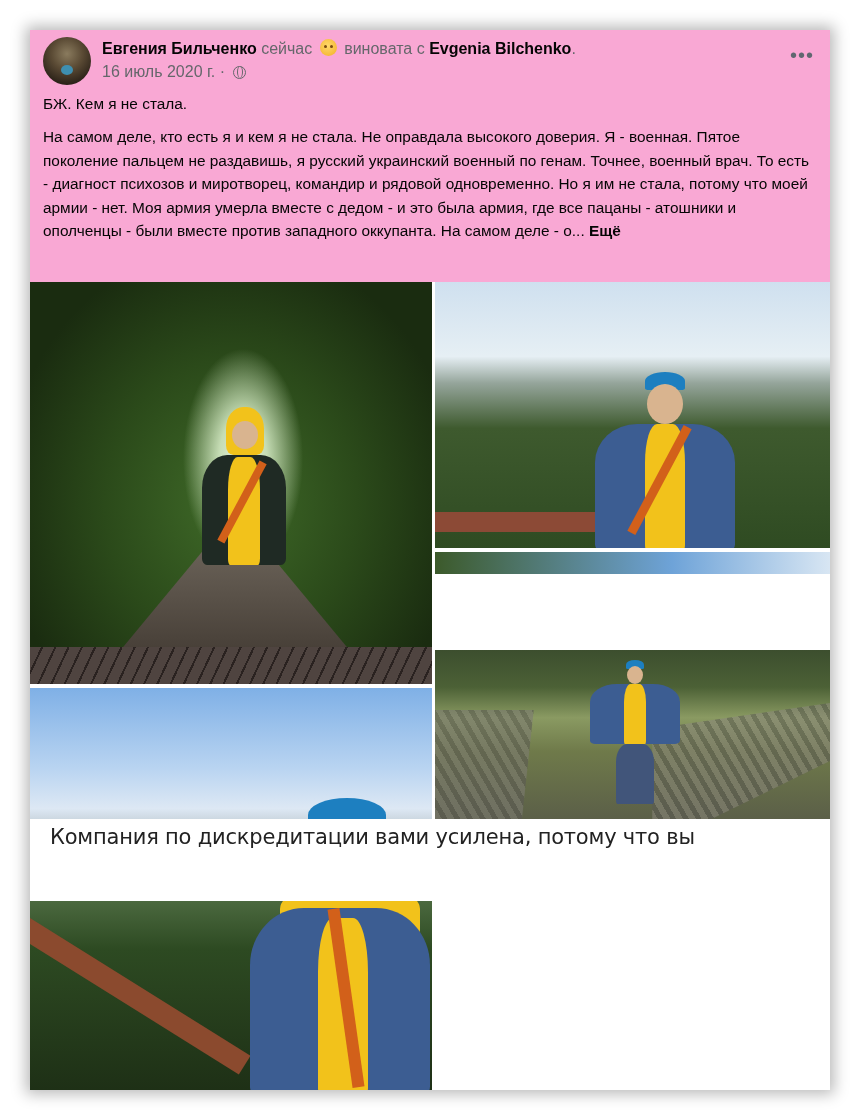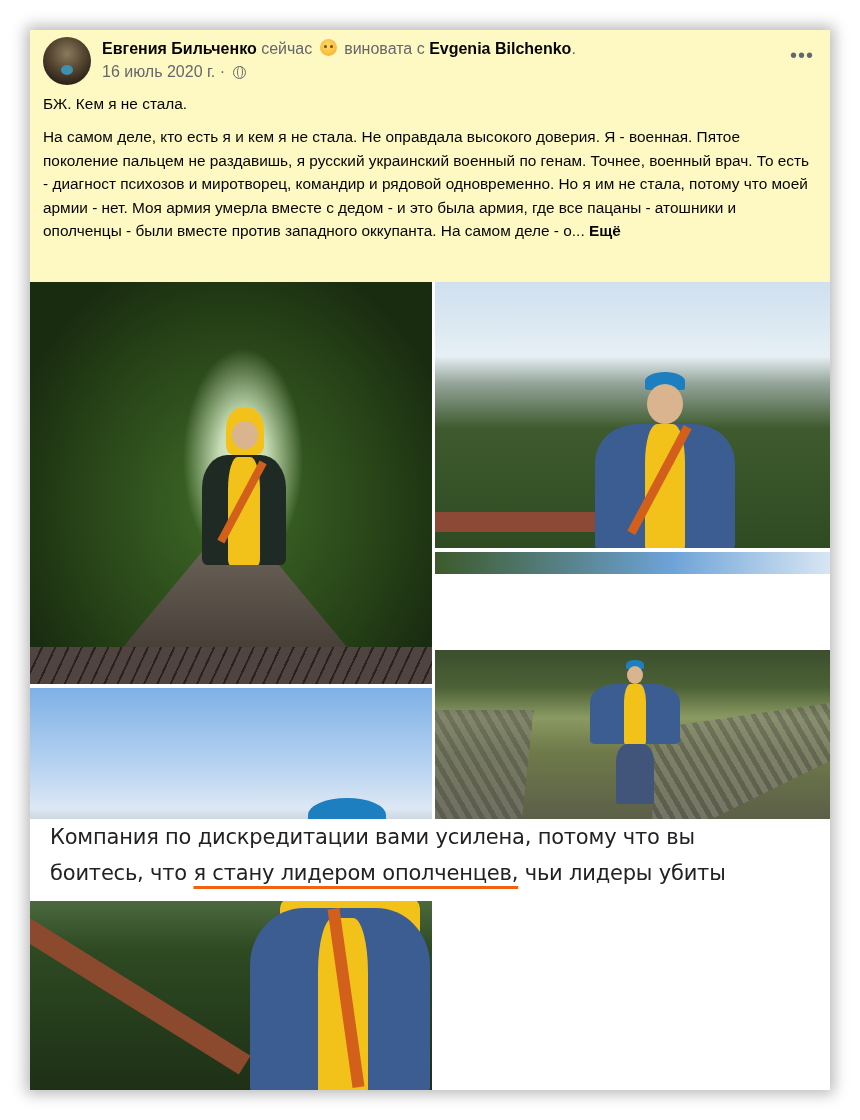--- a/index.html
+++ b/index.html
@@ -2,21 +2,21 @@
 <html><head>
 <meta charset="utf-8">
 <style>
   * { box-sizing: border-box; margin: 0; padding: 0; }
   html, body {
     width: 860px; height: 1120px; background: #ffffff; overflow: hidden;
     font-family: "Liberation Sans", "DejaVu Sans", sans-serif;
   }
   .card {
     position: absolute; left: 30px; top: 30px; width: 800px; height: 1060px;
-    background: #fef9c3;
+    background: #f9a8d4;
     box-shadow: 0 0 14px 4px rgba(0,0,0,0.28);
     overflow: hidden;
   }
   .header { position: absolute; left: 0; top: 0; width: 800px; height: 58px; }
   .avatar {
     position: absolute; left: 13px; top: 7px; width: 48px; height: 48px; border-radius: 50%;
     background: radial-gradient(circle at 50% 35%, #8a7b5e 0%, #5a4a34 40%, #2e241a 75%, #1a140e 100%);
     overflow: hidden;
   }
   .avatar::after {
@@ -178,17 +178,16 @@
         <div class="fig-hood" style="left:40px;top:84px;width:140px;height:60px;"></div>
         <div class="fig-body" style="left:10px;top:110px;width:180px;height:190px;background:#3c5d92;"></div>
         <div class="fig-body" style="left:78px;top:120px;width:50px;height:180px;background:#f2c21b;"></div>
         <div class="fig-strap" style="left:100px;top:110px;width:12px;height:180px;transform:rotate(-8deg);"></div>
       </div>
     </div>
 
 
     <div class="caption">
       <div>Компания по дискредитации вами усилена, потому что вы</div>
-      <div><span>боитесь, что </span><span class="hl">я стану лидером ополченцев,</span><span> чьи лидеры убиты</span></div>
     </div>
 
   </div>
 </div>
 
 </body></html>

